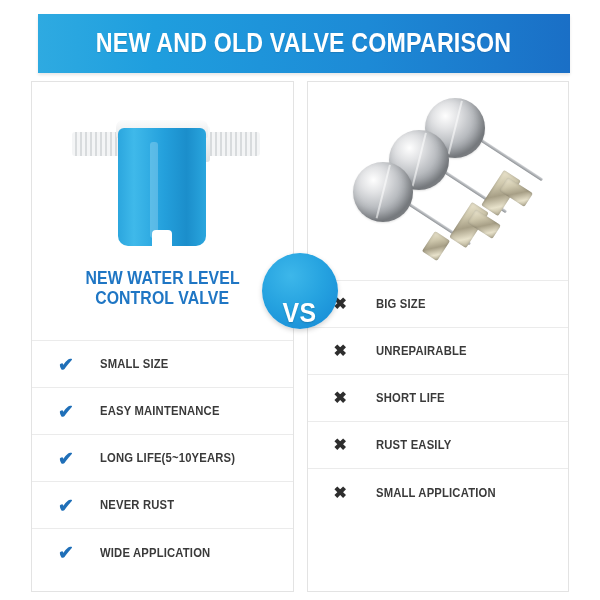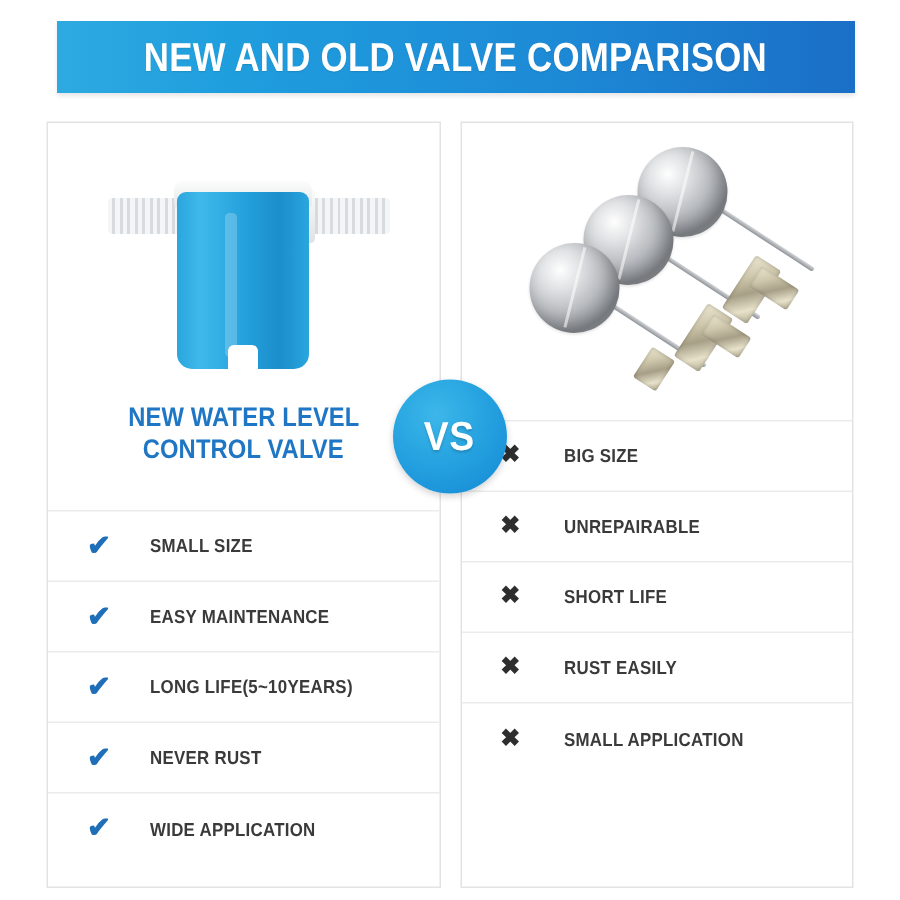--- a/index.html
+++ b/index.html
@@ -8,21 +8,21 @@
     background: #ffffff;
     font-family: "Liberation Sans", sans-serif;
     overflow: hidden;
   }
   .page { position: relative; width: 600px; height: 600px; background: #fff; }
 
   
   .banner {
     position: absolute;
     left: 38px; top: 14px;
-    width: 532px; height: 48px;
+    width: 532px; height: 59px;
     background: linear-gradient(90deg, #2eaae1 0%, #1f9ede 22%, #1d8ad6 62%, #1a6fc6 100%);
     display: flex; align-items: center; justify-content: center;
     box-shadow: 0 2px 3px rgba(0,0,0,0.10);
   }
   .banner-title {
     color: #ffffff;
     font-size: 27px;
     font-weight: bold;
     letter-spacing: 0.2px;
     white-space: nowrap;
@@ -154,21 +154,21 @@
     transform: scaleX(0.9); transform-origin: left center;
     font-family: "Liberation Sans Narrow", "Liberation Sans", sans-serif;
   }
 
   
   .vs-badge {
     position: absolute;
     left: 262px; top: 253px;
     width: 76px; height: 76px; border-radius: 50%;
     background: radial-gradient(circle at 38% 30%, #3db7ea 0%, #26a3e0 45%, #1487d4 100%);
-    display: flex; align-items: center; justify-content: center;
+    display: flex; align-items: flex-end; justify-content: center;
     box-shadow: 0 2px 5px rgba(0,0,0,0.18);
     z-index: 5;
   }
   .vs-text {
     color: #ffffff; font-size: 27px; font-weight: bold; letter-spacing: 0.5px;
     transform: scaleX(0.92);
     text-shadow: 0 1px 2px rgba(0,0,0,0.18);
     font-family: "Liberation Sans Narrow", "Liberation Sans", sans-serif;
   }
 </style>

